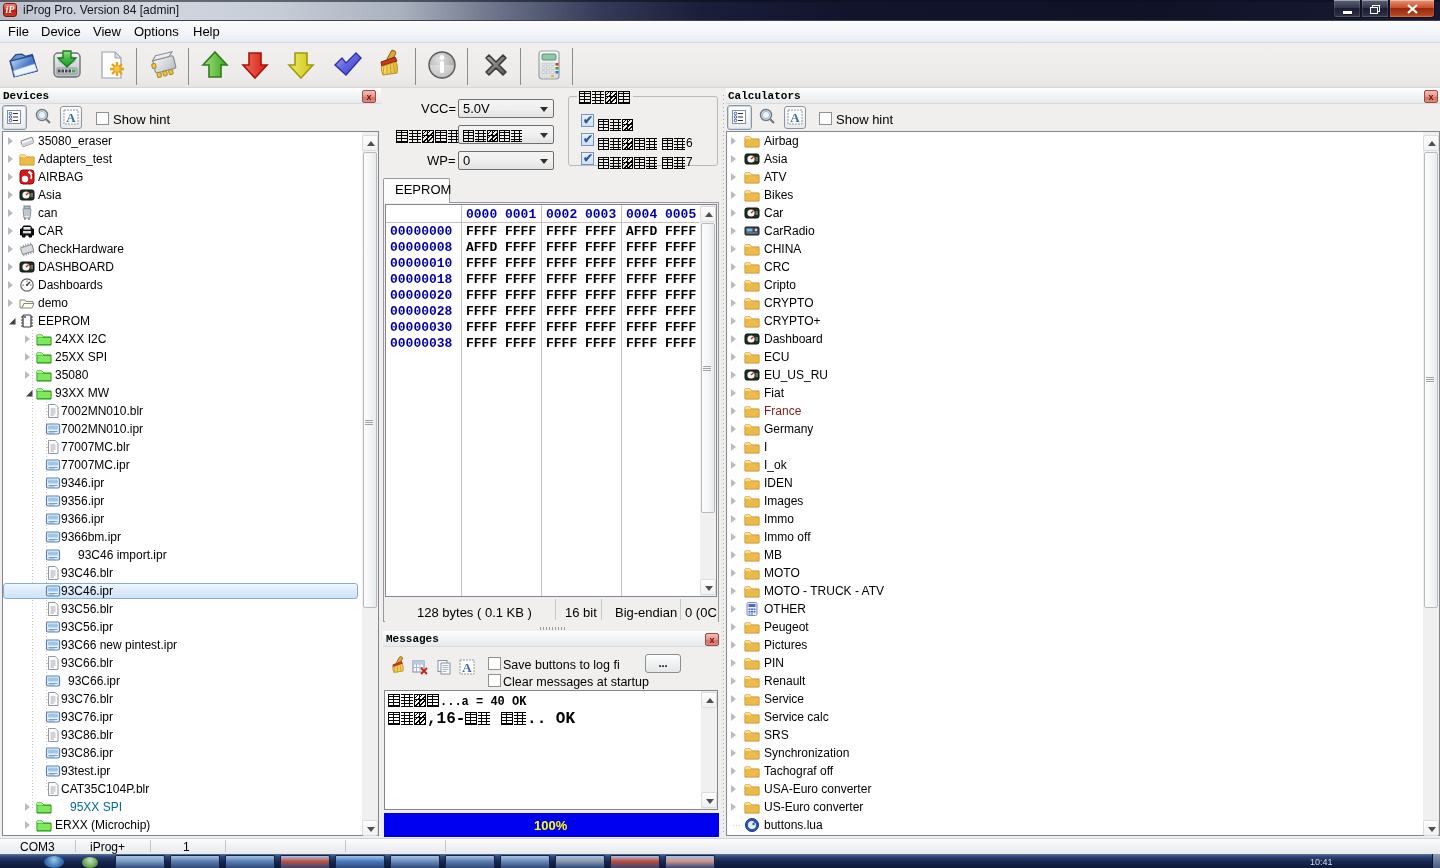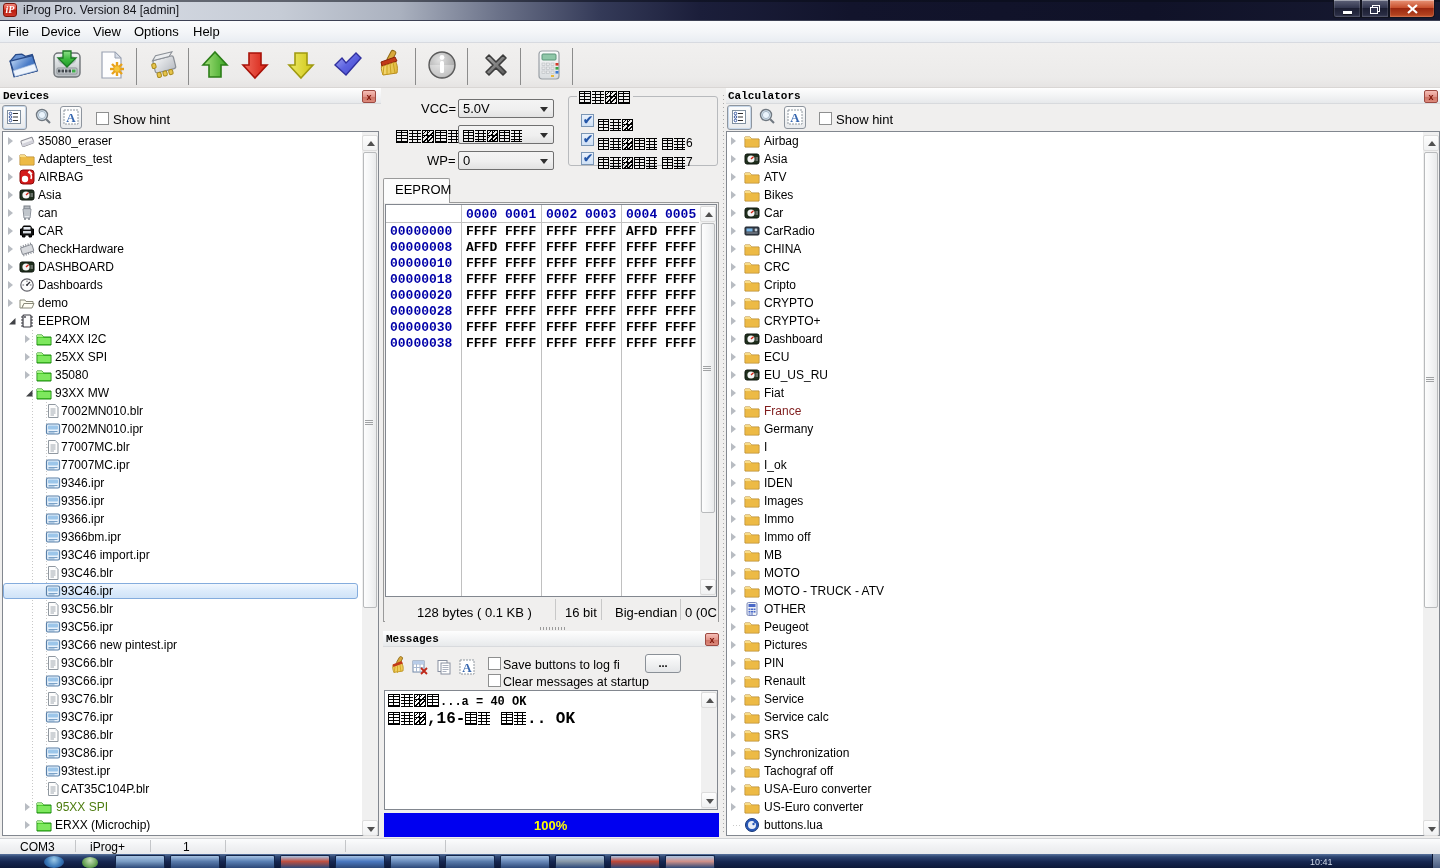--- a/index.html
+++ b/index.html
@@ -468,21 +468,21 @@
       <rect x="3" y="4.5" width="10" height="4" rx="1" fill="#9cc6ea"></rect>
       <path d="M3.5 10.5 h9 M3.5 12 h6" stroke="#7aa2c8" stroke-width="1"></path>
     </svg></div>
 <div class="abs" style="left:61px;top:530px;font:normal 12px 'Liberation Sans',sans-serif;color:#000;white-space:nowrap;">9366bm.ipr</div>
 <div class="abs" style="left:47px;top:555px;width:8px;height:1px;background-image:repeating-linear-gradient(90deg,#c8c8c8 0,#c8c8c8 1px,transparent 1px,transparent 3px)"></div>
 <div class="abs" style="left:45px;top:547px;width:16px;height:16px"><svg width="16" height="16" viewBox="0 0 16 16">
       <rect x="1.5" y="3" width="13" height="10" rx="1.5" fill="#e8f2fc" stroke="#5a80a8" stroke-width="1.2"></rect>
       <rect x="3" y="4.5" width="10" height="4" rx="1" fill="#9cc6ea"></rect>
       <path d="M3.5 10.5 h9 M3.5 12 h6" stroke="#7aa2c8" stroke-width="1"></path>
     </svg></div>
-<div class="abs" style="left:61px;top:548px;font:normal 12px 'Liberation Sans',sans-serif;color:#000;white-space:nowrap;">93C46 import.ipr</div>
+<div class="abs" style="left:61px;top:548px;font:normal 12px 'Liberation Sans',sans-serif;color:#000;white-space:nowrap;padding-left:17px;">93C46 import.ipr</div>
 <div class="abs" style="left:47px;top:573px;width:8px;height:1px;background-image:repeating-linear-gradient(90deg,#c8c8c8 0,#c8c8c8 1px,transparent 1px,transparent 3px)"></div>
 <div class="abs" style="left:45px;top:565px;width:16px;height:16px"><svg width="16" height="16" viewBox="0 0 16 16">
       <path d="M3.5 1.5 h7 l2.5 2.5 v10.5 h-9.5z" fill="#fdfdfd" stroke="#9098a0" stroke-width="1"></path>
       <path d="M10.5 1.5 l2.5 2.5 h-2.5z" fill="#d8dde2"></path>
       <path d="M5.5 6 h5 M5.5 8 h5 M5.5 10 h5 M5.5 12 h3.5" stroke="#a0a8b0" stroke-width="1"></path>
     </svg></div>
 <div class="abs" style="left:61px;top:566px;font:normal 12px 'Liberation Sans',sans-serif;color:#000;white-space:nowrap;">93C46.blr</div>
 <div class="sel" style="left:3px;top:583px;width:355px;height:16px"></div>
 <div class="abs" style="left:47px;top:591px;width:8px;height:1px;background-image:repeating-linear-gradient(90deg,#c8c8c8 0,#c8c8c8 1px,transparent 1px,transparent 3px)"></div>
 <div class="abs" style="left:45px;top:583px;width:16px;height:16px"><svg width="16" height="16" viewBox="0 0 16 16">
@@ -518,21 +518,21 @@
       <path d="M10.5 1.5 l2.5 2.5 h-2.5z" fill="#d8dde2"></path>
       <path d="M5.5 6 h5 M5.5 8 h5 M5.5 10 h5 M5.5 12 h3.5" stroke="#a0a8b0" stroke-width="1"></path>
     </svg></div>
 <div class="abs" style="left:61px;top:656px;font:normal 12px 'Liberation Sans',sans-serif;color:#000;white-space:nowrap;">93C66.blr</div>
 <div class="abs" style="left:47px;top:681px;width:8px;height:1px;background-image:repeating-linear-gradient(90deg,#c8c8c8 0,#c8c8c8 1px,transparent 1px,transparent 3px)"></div>
 <div class="abs" style="left:45px;top:673px;width:16px;height:16px"><svg width="16" height="16" viewBox="0 0 16 16">
       <rect x="1.5" y="3" width="13" height="10" rx="1.5" fill="#e8f2fc" stroke="#5a80a8" stroke-width="1.2"></rect>
       <rect x="3" y="4.5" width="10" height="4" rx="1" fill="#9cc6ea"></rect>
       <path d="M3.5 10.5 h9 M3.5 12 h6" stroke="#7aa2c8" stroke-width="1"></path>
     </svg></div>
-<div class="abs" style="left:61px;top:674px;font:normal 12px 'Liberation Sans',sans-serif;color:#000;white-space:nowrap;">93C66.ipr</div>
+<div class="abs" style="left:61px;top:674px;font:normal 12px 'Liberation Sans',sans-serif;color:#000;white-space:nowrap;padding-left:7px;">93C66.ipr</div>
 <div class="abs" style="left:47px;top:699px;width:8px;height:1px;background-image:repeating-linear-gradient(90deg,#c8c8c8 0,#c8c8c8 1px,transparent 1px,transparent 3px)"></div>
 <div class="abs" style="left:45px;top:691px;width:16px;height:16px"><svg width="16" height="16" viewBox="0 0 16 16">
       <path d="M3.5 1.5 h7 l2.5 2.5 v10.5 h-9.5z" fill="#fdfdfd" stroke="#9098a0" stroke-width="1"></path>
       <path d="M10.5 1.5 l2.5 2.5 h-2.5z" fill="#d8dde2"></path>
       <path d="M5.5 6 h5 M5.5 8 h5 M5.5 10 h5 M5.5 12 h3.5" stroke="#a0a8b0" stroke-width="1"></path>
     </svg></div>
 <div class="abs" style="left:61px;top:692px;font:normal 12px 'Liberation Sans',sans-serif;color:#000;white-space:nowrap;">93C76.blr</div>
 <div class="abs" style="left:47px;top:717px;width:8px;height:1px;background-image:repeating-linear-gradient(90deg,#c8c8c8 0,#c8c8c8 1px,transparent 1px,transparent 3px)"></div>
 <div class="abs" style="left:45px;top:709px;width:16px;height:16px"><svg width="16" height="16" viewBox="0 0 16 16">
       <rect x="1.5" y="3" width="13" height="10" rx="1.5" fill="#e8f2fc" stroke="#5a80a8" stroke-width="1.2"></rect>
@@ -567,21 +567,21 @@
       <path d="M10.5 1.5 l2.5 2.5 h-2.5z" fill="#d8dde2"></path>
       <path d="M5.5 6 h5 M5.5 8 h5 M5.5 10 h5 M5.5 12 h3.5" stroke="#a0a8b0" stroke-width="1"></path>
     </svg></div>
 <div class="abs" style="left:61px;top:782px;font:normal 12px 'Liberation Sans',sans-serif;color:#000;white-space:nowrap;">CAT35C104P.blr</div>
 <div class="abs" style="left:25px;top:803px;width:0;height:0;border-top:4px solid transparent;border-bottom:4px solid transparent;border-left:5px solid #b8bcc2"></div>
 <div class="abs" style="left:36px;top:799px;width:16px;height:16px"><svg width="16" height="16" viewBox="0 0 16 16">
       <path d="M1 4 h5 l1.5 2 H15 v8 H1 z" fill="#4ed12e" stroke="#1e8a12" stroke-width="1"></path>
       <path d="M1.5 7 h13 v6 h-13z" fill="#7ee85e"></path>
       <path d="M1 4 h5 l1.5 2 H1z" fill="#a8f08a"></path>
     </svg></div>
-<div class="abs" style="left:56px;top:800px;font:normal 12px 'Liberation Sans',sans-serif;color:#4d7c0f;white-space:nowrap;">95XX SPI</div>
+<div class="abs" style="left:70px;top:800px;font:normal 12px 'Liberation Sans',sans-serif;color:#0369a1;white-space:nowrap;">95XX SPI</div>
 <div class="abs" style="left:25px;top:821px;width:0;height:0;border-top:4px solid transparent;border-bottom:4px solid transparent;border-left:5px solid #b8bcc2"></div>
 <div class="abs" style="left:36px;top:817px;width:16px;height:16px"><svg width="16" height="16" viewBox="0 0 16 16">
       <path d="M1 4 h5 l1.5 2 H15 v8 H1 z" fill="#4ed12e" stroke="#1e8a12" stroke-width="1"></path>
       <path d="M1.5 7 h13 v6 h-13z" fill="#7ee85e"></path>
       <path d="M1 4 h5 l1.5 2 H1z" fill="#a8f08a"></path>
     </svg></div>
 <div class="abs" style="left:55px;top:818px;font:normal 12px 'Liberation Sans',sans-serif;color:#000;white-space:nowrap;">ERXX (Microchip)</div>
 <div class="abs sbv" style="left:362px;top:132px;width:16px;height:703px"></div>
 <div class="abs" style="left:362px;top:132px;width:16px;height:703px">
     <div class="sbtn up" style="top:3px"></div>

